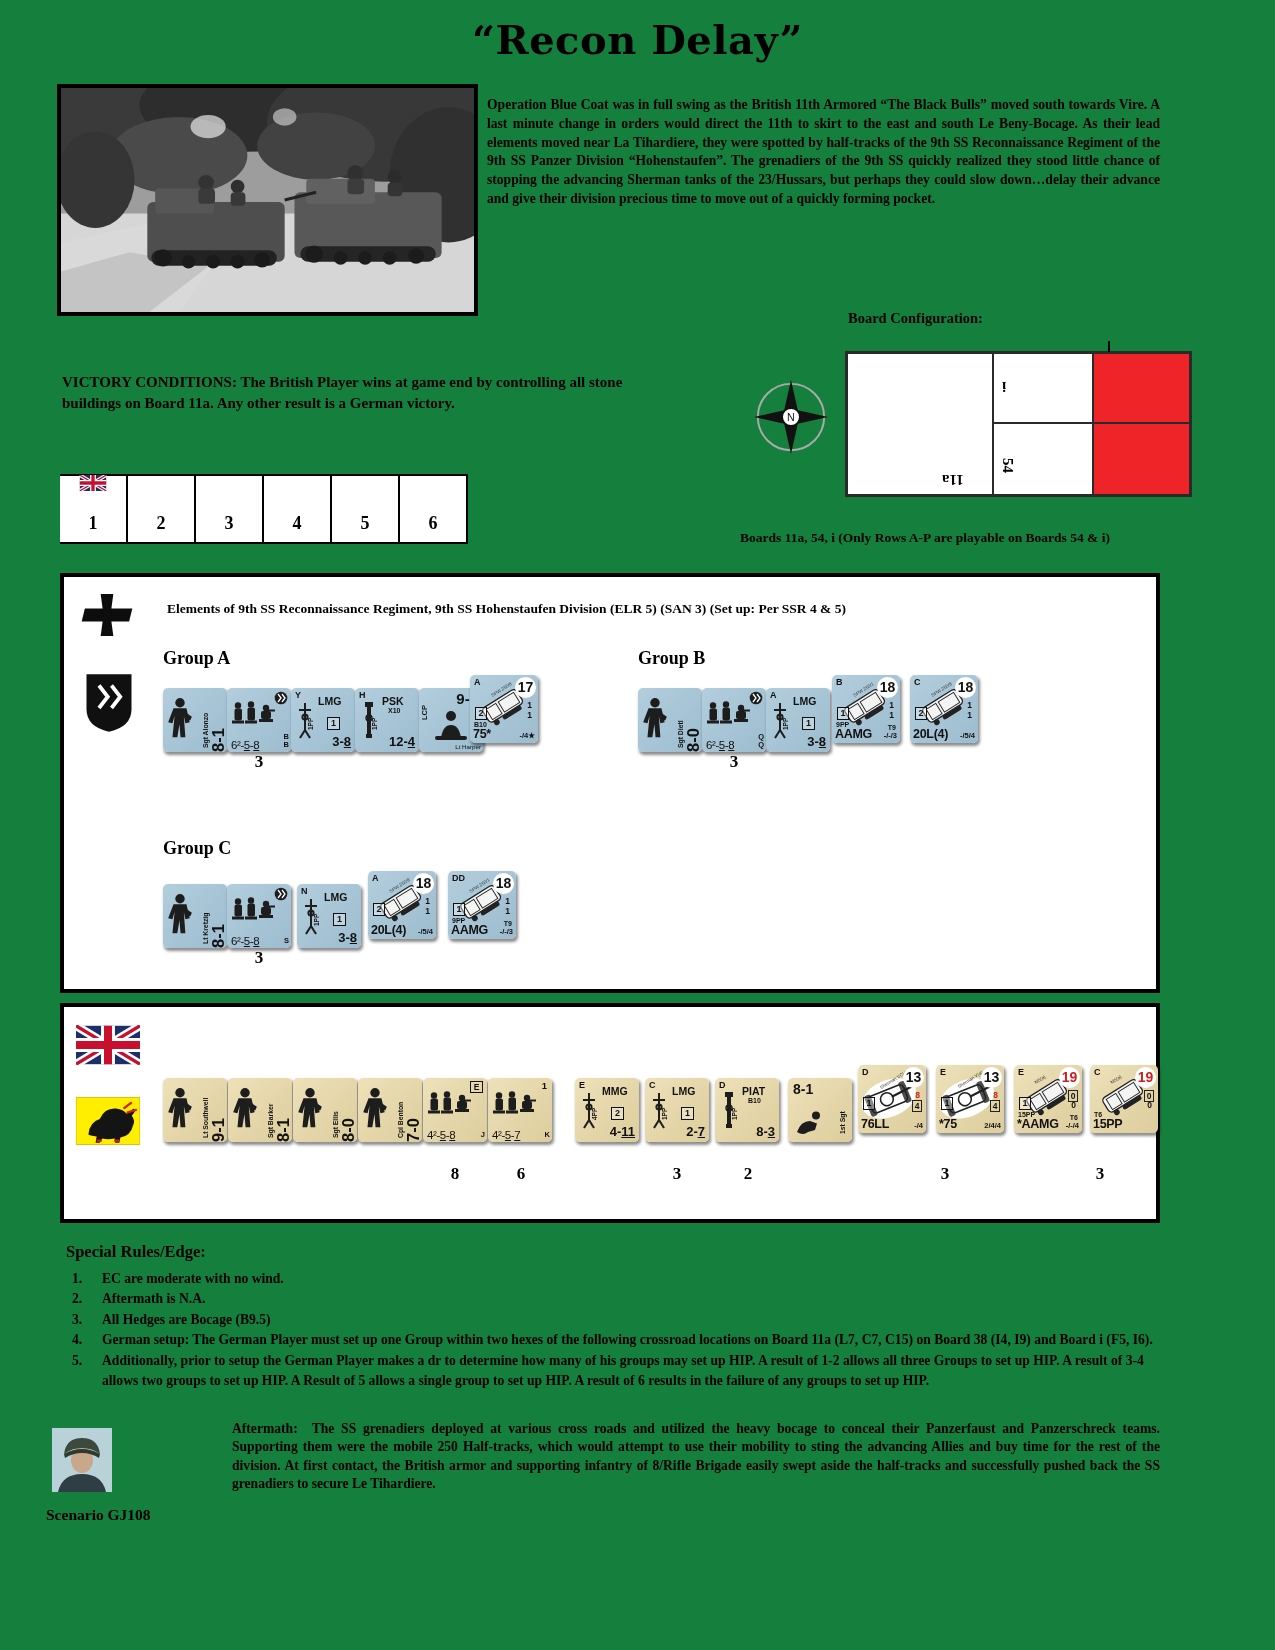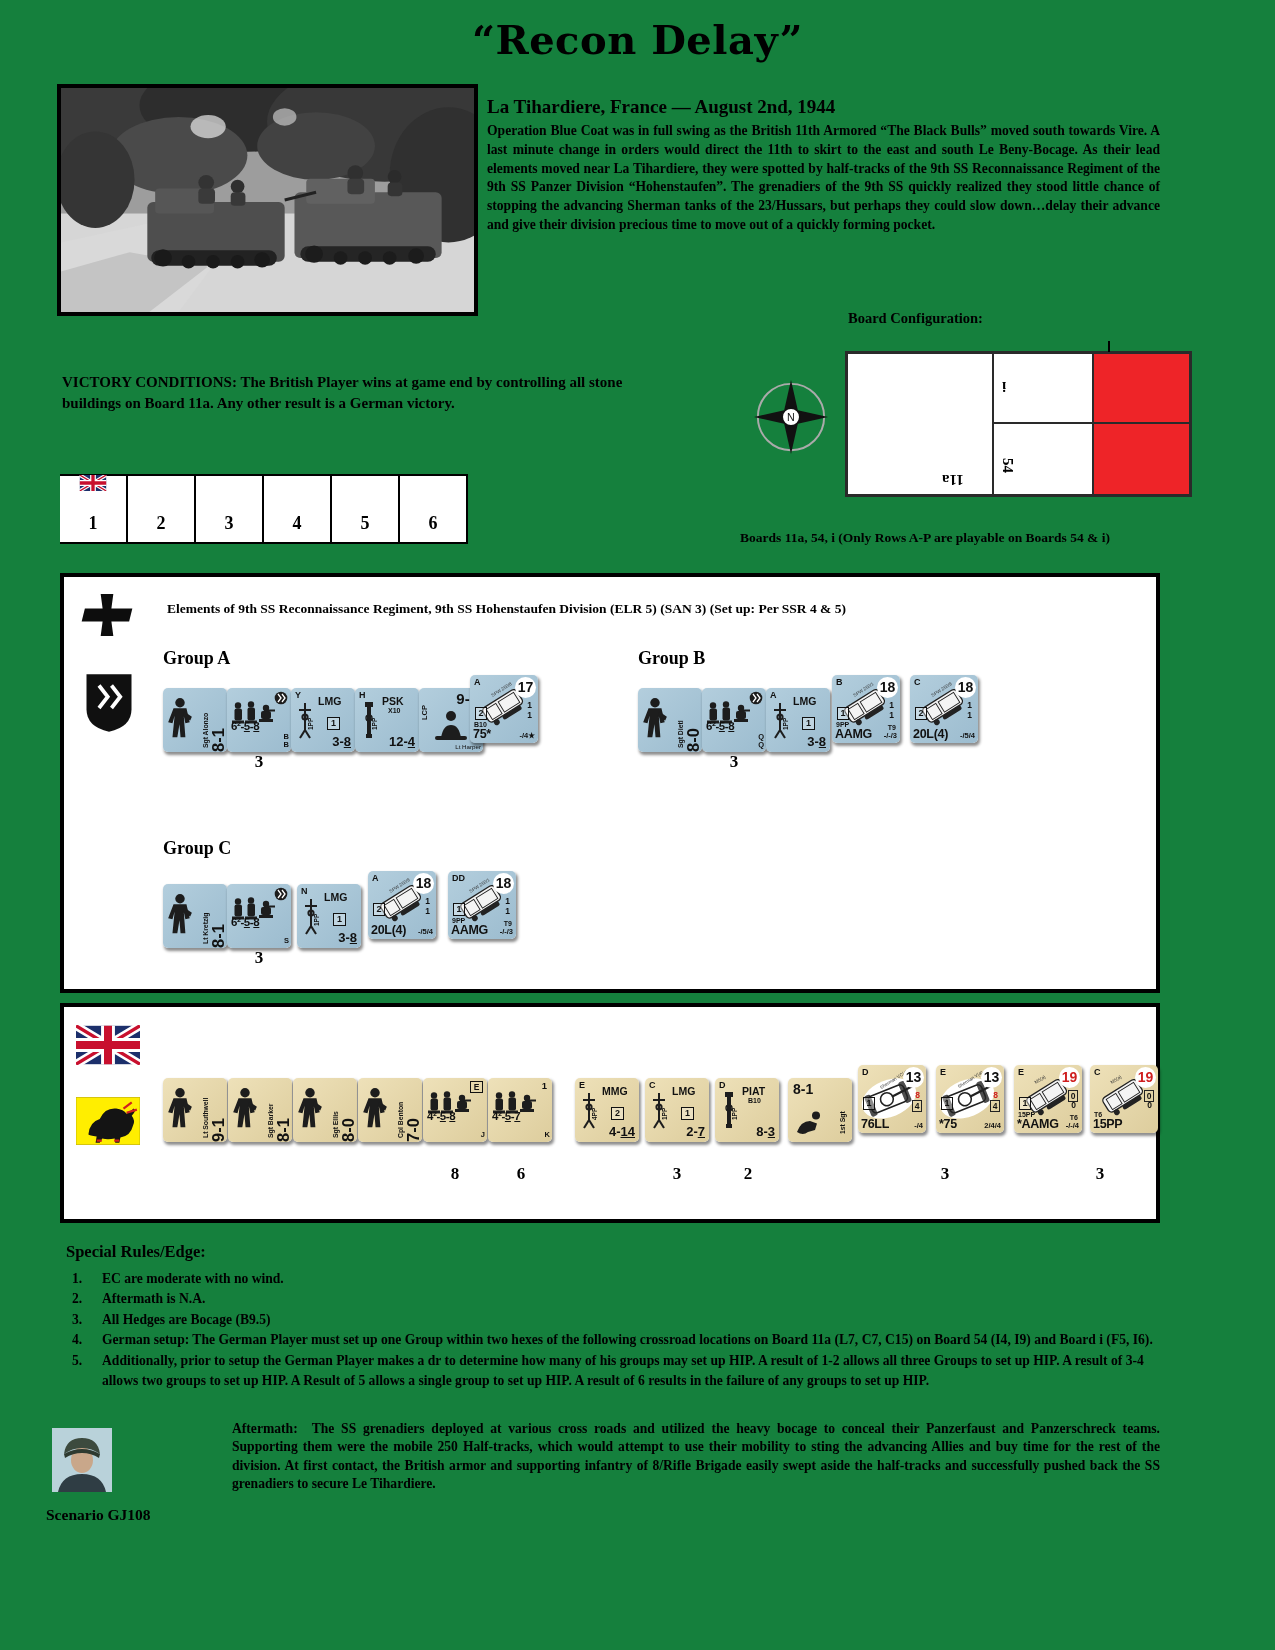--- a/index.html
+++ b/index.html
@@ -66,21 +66,21 @@
 
   .ldr-fig { position: absolute; left: 3px; top: 7px; width: 28px; height: 50px; }
   .ldr-name { position: absolute; right: 17px; top: 4px; height: 56px; font-size: 6.8px; font-weight: bold; }
   .ldr-rate { position: absolute; right: 1px; top: 0; height: 64px; font-size: 16.5px; font-weight: bold; }
 
   .sq-fig { position: absolute; left: 3px; top: 11px; width: 46px; height: 32px; }
   .sq-ss { position: absolute; right: 3px; top: 3px; width: 14px; height: 14px; }
   .sq-cornerbox { position: absolute; right: 4px; top: 3px; border: 1.3px solid #111; font-size: 8.5px;
                   font-weight: bold; padding: 0 2.5px; line-height: 10px; }
   .sq-corner { position: absolute; right: 5px; top: 2px; font-size: 9.5px; font-weight: bold; }
-  .sq-fp { position: absolute; left: 4px; bottom: 20px; font-size: 11.5px; font-weight: bold; letter-spacing: -0.4px; }
+  .sq-fp { position: absolute; left: 4px; bottom: 1px; font-size: 11.5px; font-weight: normal; letter-spacing: -0.4px; }
   .sq-ids { position: absolute; right: 2px; bottom: 4px; font-size: 7.5px; line-height: 7.5px;
             font-weight: bold; text-align: center; }
 
   .sw-corner { position: absolute; left: 4px; top: 2px; font-size: 9px; font-weight: bold; }
   .sw-glyph { position: absolute; left: 5px; top: 5px; width: 18px; height: 54px; }
   .sw-title { position: absolute; left: 27px; top: 7px; font-size: 10.5px; font-weight: bold; }
   .sw-sub { position: absolute; left: 33px; top: 19px; font-size: 7px; font-weight: bold; }
   .sw-box { position: absolute; left: 36px; top: 29px; border: 1.3px solid #111; font-size: 9px;
             font-weight: bold; padding: 0 3px; line-height: 11px; background: rgba(255,255,255,.3); }
   .sw-pp { position: absolute; left: 17px; top: 22px; height: 20px; font-size: 6.5px; font-weight: bold; }
@@ -170,21 +170,20 @@
       <circle cx="362" cy="174" r="8" fill="#1c1c1c"></circle>
       <circle cx="300" cy="88" r="8" fill="#303030"></circle>
       <rect x="292" y="94" width="17" height="16" rx="4" fill="#3c3c3c"></rect>
       <circle cx="340" cy="92" r="7" fill="#2b2b2b"></circle>
       <rect x="333" y="98" width="15" height="14" rx="4" fill="#343434"></rect>
       <line x1="228" y1="116" x2="260" y2="108" stroke="#222" stroke-width="3"></line>
     </svg>
   </div>
 
   <div class="intro">
-    <h2>La Tihardiere, France — August 2nd, 1944</h2>
     <p>Operation Blue Coat was in full swing as the British 11th Armored “The Black Bulls” moved south towards Vire. A last minute change in orders would direct the 11th to skirt to the east and south Le Beny-Bocage. As their lead elements moved near La Tihardiere, they were spotted by half-tracks of the 9th SS Reconnaissance Regiment of the 9th SS Panzer Division “Hohenstaufen”. The grenadiers of the 9th SS quickly realized they stood little chance of stopping the advancing Sherman tanks of the 23/Hussars, but perhaps they could slow down…delay their advance and give their division precious time to move out of a quickly forming pocket.</p>
   </div>
 
   <div class="victory"><b>VICTORY CONDITIONS:</b> <span>The British Player wins at game end by controlling all stone buildings on Board 11a. Any other result is a German victory.</span></div>
 
   <svg class="compass" viewBox="0 0 80 80">
     <circle cx="40" cy="40" r="34" fill="none" stroke="#aaa" stroke-width="2"></circle>
     <g fill="#9b9b9b">
       <polygon points="40,14 46,34 40,40 34,34"></polygon>
       <polygon points="66,40 46,46 40,40 46,34"></polygon>
@@ -285,21 +284,21 @@
         <div class="rule-row">
           <span class="rule-num">2.</span>
           <span class="rule-text">Aftermath is N.A.</span>
         </div>
         <div class="rule-row">
           <span class="rule-num">3.</span>
           <span class="rule-text">All Hedges are Bocage (B9.5)</span>
         </div>
         <div class="rule-row">
           <span class="rule-num">4.</span>
-          <span class="rule-text">German setup: The German Player must set up one Group within two hexes of the following crossroad locations on Board 11a (L7, C7, C15) on Board 54 (I4, I9) and Board i (F5, I6).</span>
+          <span class="rule-text">German setup: The German Player must set up one Group within two hexes of the following crossroad locations on Board 11a (L7, C7, C15) on Board 38 (I4, I9) and Board i (F5, I6).</span>
         </div>
         <div class="rule-row">
           <span class="rule-num">5.</span>
           <span class="rule-text">Additionally, prior to setup the German Player makes a dr to determine how many of his groups may set up HIP.  A result of 1-2 allows all three Groups to set up HIP. A result of 3-4 allows two groups to set up HIP. A Result of 5 allows a single group to set up HIP. A result of 6 results in the failure of any groups to set up HIP.</span>
         </div>
       </div>
   </div>
 
   <div class="portrait">
     <svg viewBox="0 0 60 64">
@@ -683,21 +682,21 @@
           <line x1="3" y1="10" x2="15" y2="10"></line>
           <circle cx="9" cy="17" r="2.6"></circle>
           <line x1="9" y1="30" x2="4" y2="38"></line>
           <line x1="9" y1="30" x2="14" y2="38"></line>
         </g>
       </svg>
       <span class="sw-corner">E</span>
       <span class="sw-title">MMG</span>
       <span class="sw-box">2</span>
       <span class="vert sw-pp">4PP</span>
-      <span class="sw-stat">4-<u>14</u></span>
+      <span class="sw-stat">4-<u>11</u></span>
     </div>
     <div class="counter brit" style="left: 645px; top: 1078px;">
       <svg class="sw-glyph" viewBox="0 0 18 40">
         <g stroke="#1d1d1d" stroke-width="2" fill="none">
           <line x1="9" y1="3" x2="9" y2="30"></line>
           <line x1="3" y1="10" x2="15" y2="10"></line>
           <circle cx="9" cy="17" r="2.6"></circle>
           <line x1="9" y1="30" x2="4" y2="38"></line>
           <line x1="9" y1="30" x2="14" y2="38"></line>
         </g>

